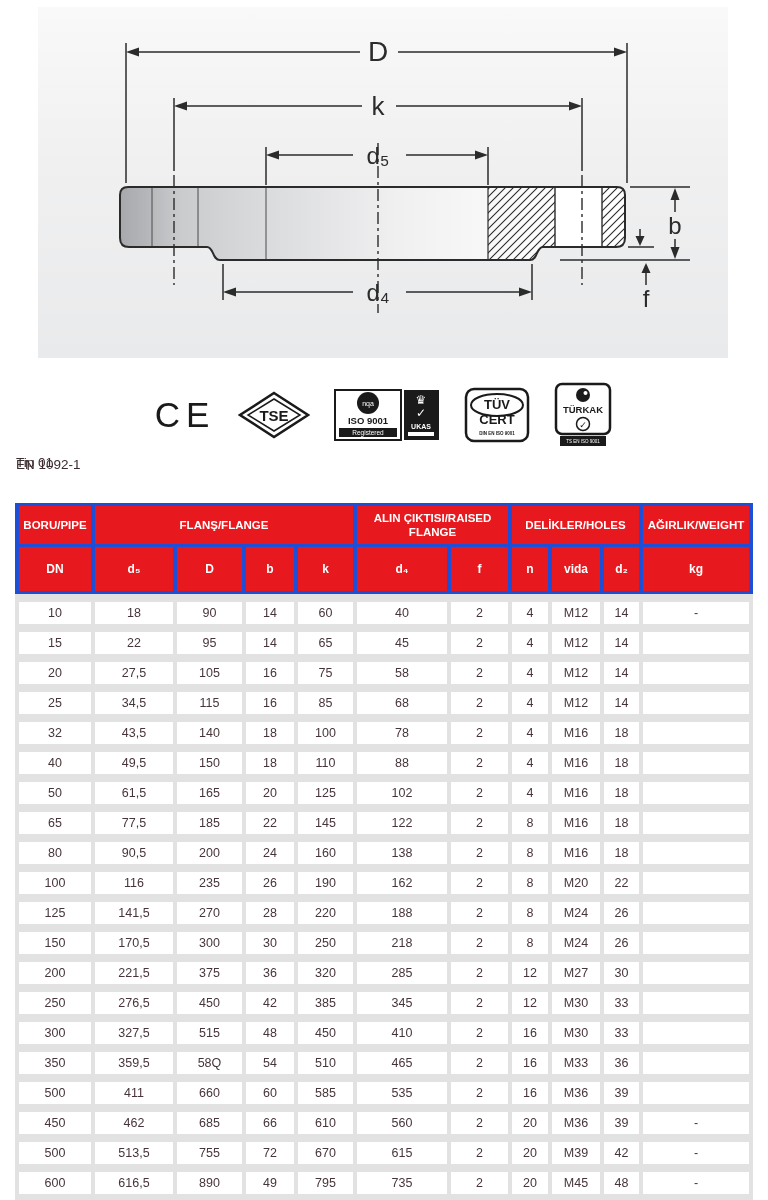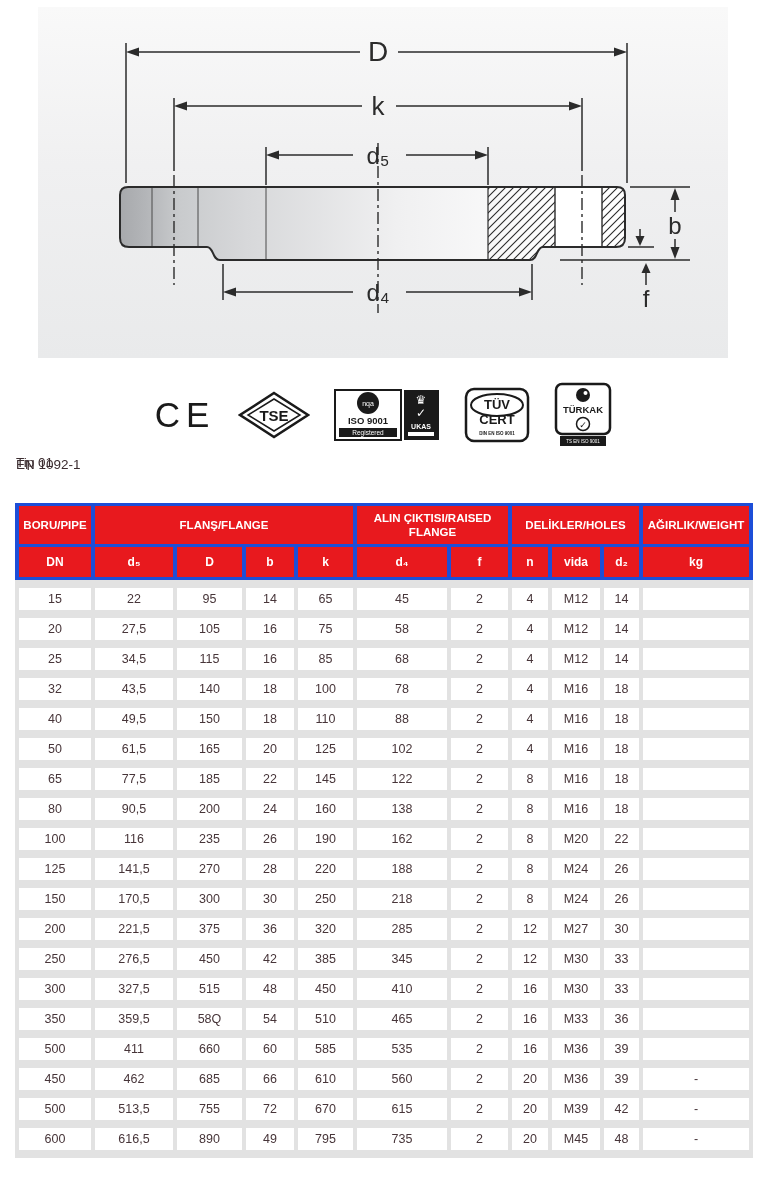--- a/index.html
+++ b/index.html
@@ -23,21 +23,21 @@
 
   .table-wrap { position:absolute; left:15px; top:503px; width:738px; }
   table { table-layout:fixed; width:738px; border-collapse:separate; }
   table.hdr { border-spacing:4px 3px; background:#1d4ed8; }
   table.bdy { border-spacing:4px 8px; background:#e2e2e2; }
   table.hdr th {
     background:var(--red,#e8191e); color:#ffffff; font-weight:bold;
     text-align:center; vertical-align:middle; font-size:11.5px; line-height:14px;
   }
   table.hdr tr.groups th { height:38px; }
-  table.hdr tr.cols   th { height:30px; font-size:12px; }
+  table.hdr tr.cols   th { height:44px; font-size:12px; }
   table.bdy td {
     background:#ffffff; color:#473539; text-align:center; vertical-align:middle;
     font-size:12.5px; height:22px; padding:0; font-weight:normal;
   }
 </style>
 </head>
 <body>
 
 <div class="drawing-panel">
   <svg viewBox="0 0 690 351">
@@ -236,20 +236,33 @@
         <col style="width: 55px;">
         <col style="width: 90px;">
         <col style="width: 57px;">
         <col style="width: 36px;">
         <col style="width: 48px;">
         <col style="width: 35px;">
         <col style="width: 106px;">
       </colgroup>
     <tbody id="data-body">
         <tr>
+          <td>10</td>
+          <td>18</td>
+          <td>90</td>
+          <td>14</td>
+          <td>60</td>
+          <td>40</td>
+          <td>2</td>
+          <td>4</td>
+          <td>M12</td>
+          <td>14</td>
+          <td>-</td>
+        </tr>
+        <tr>
           <td>15</td>
           <td>22</td>
           <td>95</td>
           <td>14</td>
           <td>65</td>
           <td>45</td>
           <td>2</td>
           <td>4</td>
           <td>M12</td>
           <td>14</td>

